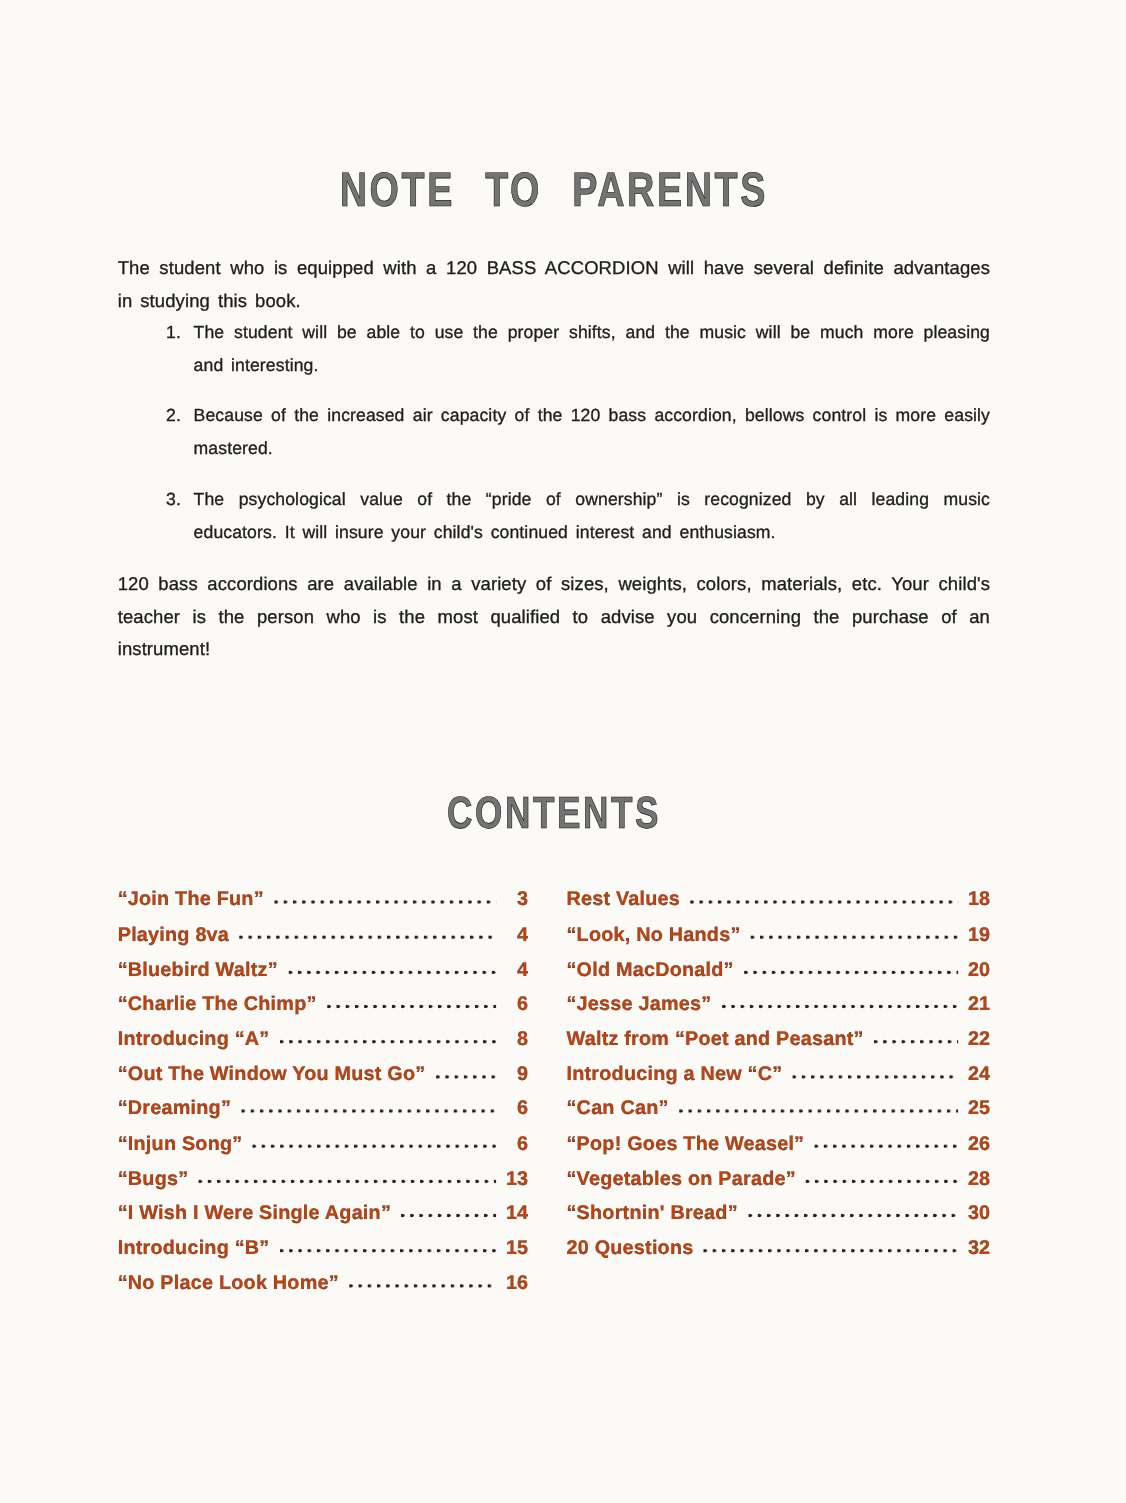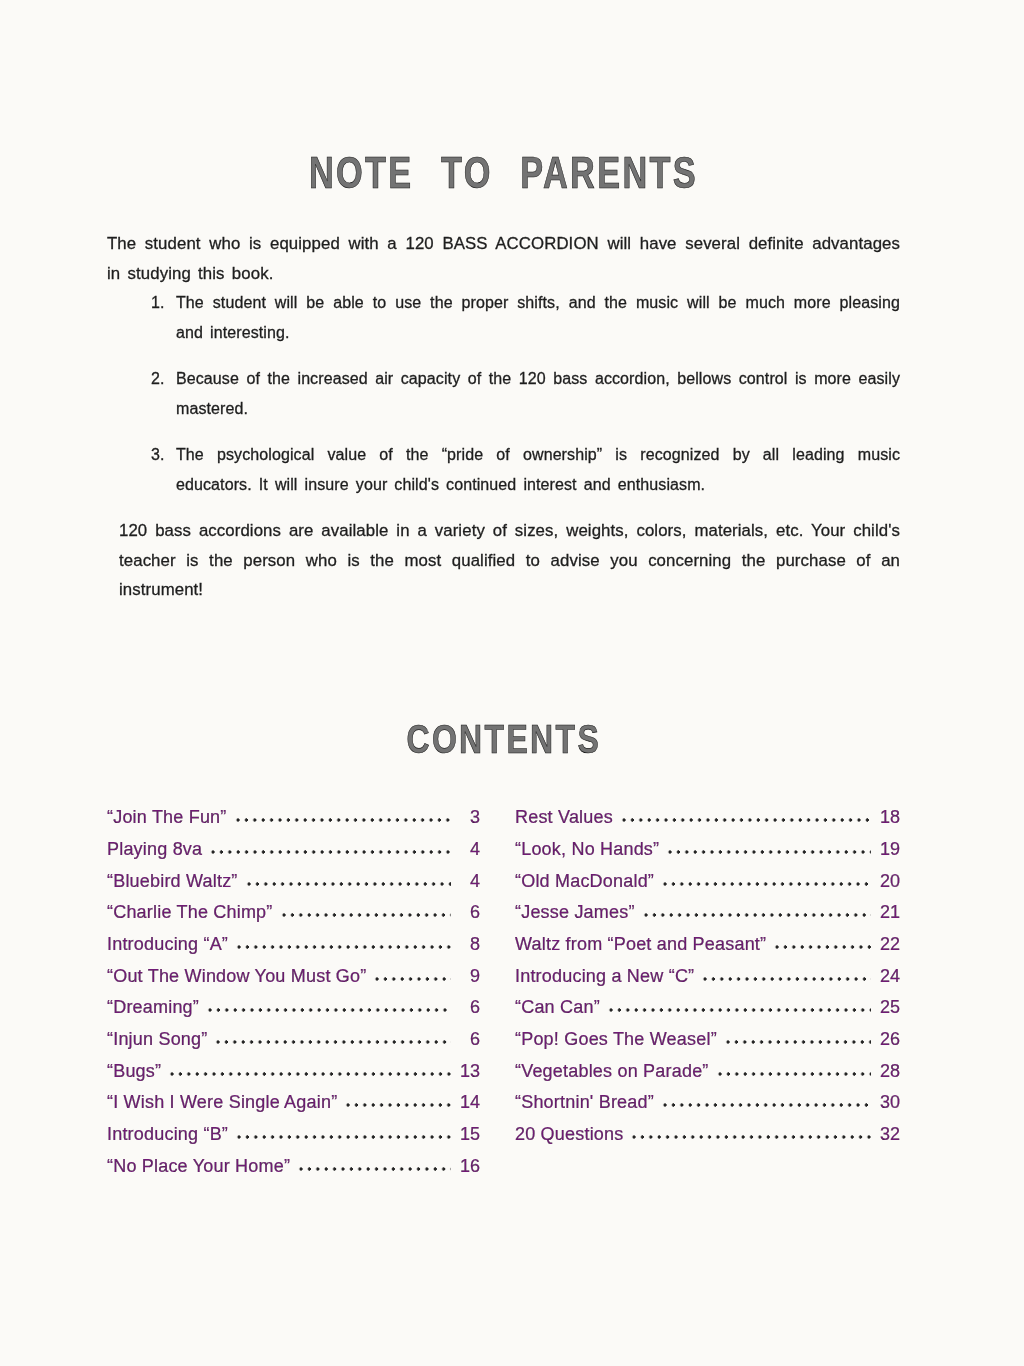--- a/index.html
+++ b/index.html
@@ -58,34 +58,34 @@
     -webkit-text-stroke:0.3px #1e1e1e;
   }
   .list-item .txt{
     flex:1;
     text-align:justify;
     line-height:29.5px;
     word-spacing:2.5px;
     letter-spacing:0.1px;
     -webkit-text-stroke:0.3px #1e1e1e;
   }
-  .closing{margin-top:9px;margin-left:12px;}
+  .closing{margin-top:9px;}
 
   
   .toc{display:flex;margin-top:0;}
   .toc-col-left{width:373px;margin-right:35px;}
   .toc-col-right{width:385px;}
   .toc-row{
     display:flex;
     align-items:flex-end;
     height:31.7px;
     font-size:18px;
-    font-weight:400;
+    font-weight:700;
     line-height:22px;
-    color:#701a75;
+    color:#c2410c;
   }
   .toc-row .t{
     flex:none;
     white-space:nowrap;
     letter-spacing:0.2px;
     -webkit-text-stroke:0.2px #1b1b1b;
   }
   .toc-row .dots{
     flex:1;
     height:8px;
@@ -181,21 +181,21 @@
           <span class="t">“I Wish I Were Single Again”</span>
           <span class="dots"></span>
           <span class="pg">14</span>
         </div>
         <div class="toc-row">
           <span class="t">Introducing “B”</span>
           <span class="dots"></span>
           <span class="pg">15</span>
         </div>
         <div class="toc-row">
-          <span class="t">“No Place Your Home”</span>
+          <span class="t">“No Place Look Home”</span>
           <span class="dots"></span>
           <span class="pg">16</span>
         </div>
       </div>
     <div class="toc-col-right">
         <div class="toc-row">
           <span class="t">Rest Values</span>
           <span class="dots"></span>
           <span class="pg">18</span>
         </div>

